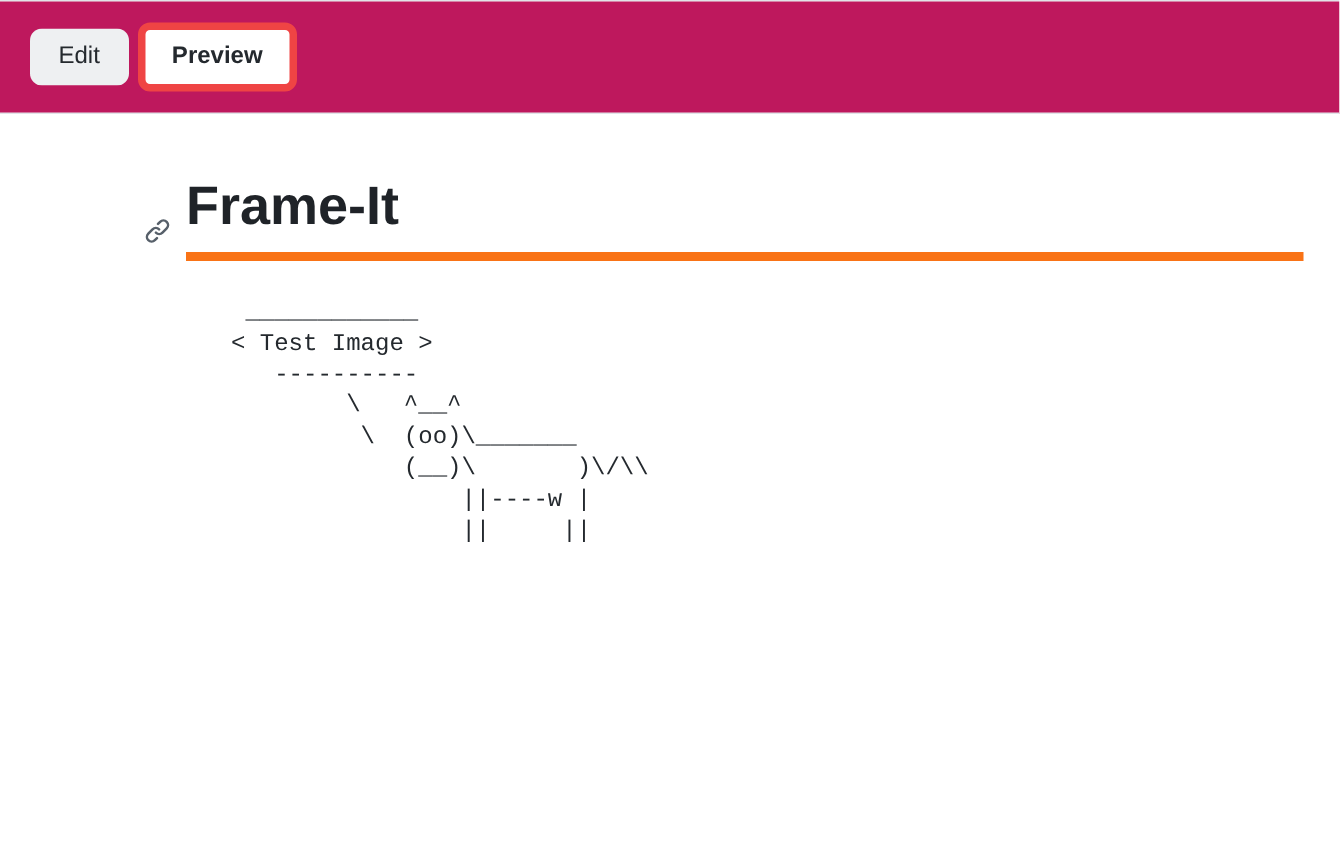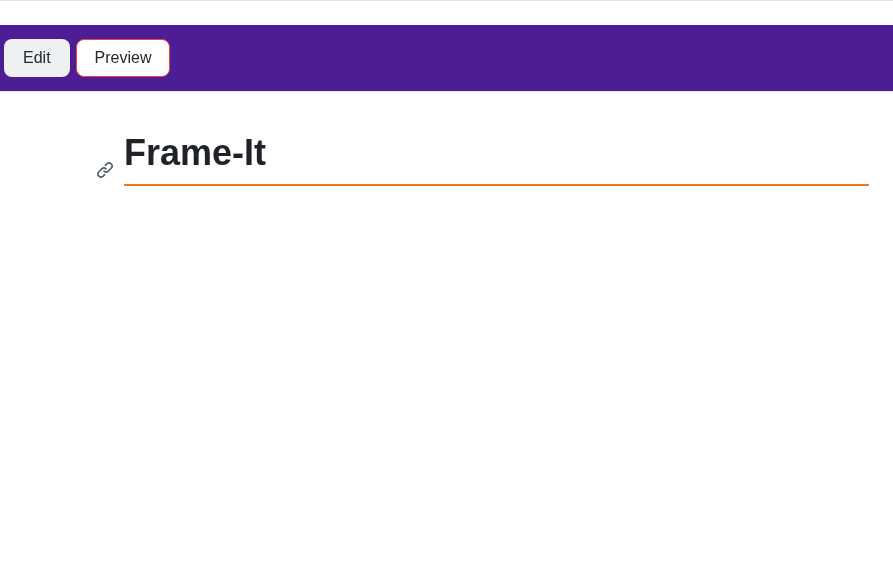--- a/index.html
+++ b/index.html
@@ -15,55 +15,54 @@
       height: 566px;
       overflow: hidden;
     }
     .top-border {
       border-top: 1px solid #e1e4e8;
     }
     .tabbar {
       display: flex;
       align-items: center;
       gap: 6px;
-      padding: 14px 10px 14px 4px;
+      padding: 14px 10px 14px 20px;
       border-bottom: 1px solid #e1e4e8;
-      background: #4c1d95;
-      margin-top: 24px;
+      background: #be185d;
     }
     .tab {
       padding: 8px 18px;
       font-size: 16px;
       line-height: 20px;
       border-radius: 8px;
       cursor: pointer;
       color: #24292e;
     }
     .tab-edit {
       background: #eef0f2;
       border: 1px solid transparent;
     }
     .tab-preview {
       background: #ffffff;
-      border: 1px solid #ef4444;
-      font-weight: 400;
+      border: 5px solid #ef4444;
+      font-weight: 700;
     }
     .content {
       padding: 40px 24px 24px 24px;
     }
     .inner {
       max-width: 760px;
       margin-left: 100px;
     }
     h1.title {
       font-size: 36px;
       font-weight: 700;
       color: #1f2328;
       padding-bottom: 10px;
-      border-bottom: 2px solid #f97316;
+      border-bottom: 6px solid #f97316;
       margin-bottom: 24px;
       position: relative;
     }
     .link-icon {
       position: absolute;
       left: -28px;
       top: 14px;
       width: 18px;
       height: 18px;
       color: #57606a;
@@ -98,15 +97,23 @@
       <h1 class="title">
         <span class="link-icon">
           <svg viewBox="0 0 16 16" width="18" height="18" fill="currentColor">
             <path d="M7.775 3.275a.75.75 0 001.06 1.06l1.25-1.25a2 2 0 112.83 2.83l-2.5 2.5a2 2 0 01-2.83 0 .75.75 0 00-1.06 1.06 3.5 3.5 0 004.95 0l2.5-2.5a3.5 3.5 0 00-4.95-4.95l-1.25 1.25zm-4.69 9.64a2 2 0 010-2.83l2.5-2.5a2 2 0 012.83 0 .75.75 0 001.06-1.06 3.5 3.5 0 00-4.95 0l-2.5 2.5a3.5 3.5 0 004.95 4.95l1.25-1.25a.75.75 0 00-1.06-1.06l-1.25 1.25a2 2 0 01-2.83 0z"></path>
           </svg>
         </span>
         <span>Frame-It</span>
       </h1>
 
 
+      <pre class="ascii"> ____________
+&lt; Test Image &gt;
+   ----------
+        \   ^__^
+         \  (oo)\_______
+            (__)\       )\/\\
+                ||----w |
+                ||     ||</pre>
     </div>
   </div>
 </div>
 
 </body></html>

